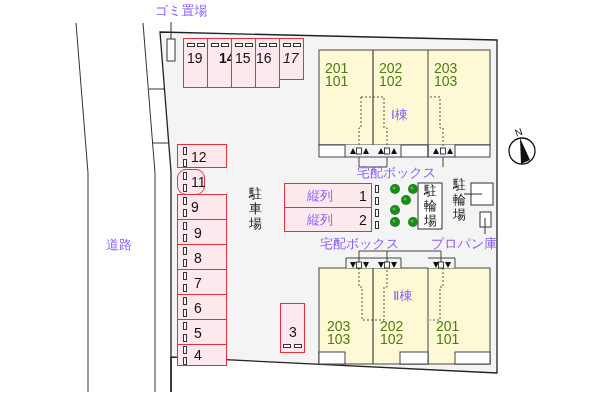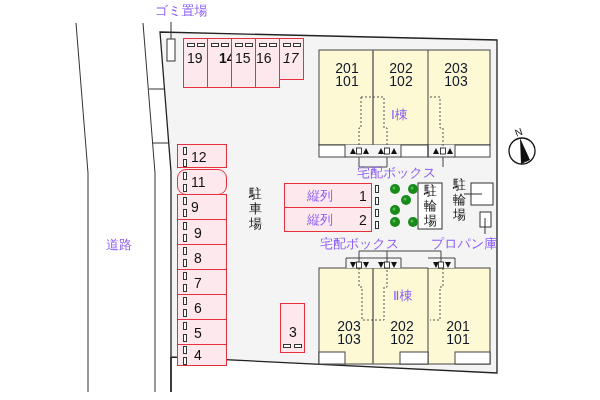--- a/index.html
+++ b/index.html
@@ -6,21 +6,21 @@
   body { width:600px; height:400px; background:#ffffff; position:relative; overflow:hidden;
          font-family:"DejaVu Sans", "Liberation Sans", sans-serif; color:#111; }
   svg { position:absolute; left:0; top:0; }
   .abs { position:absolute; }
   .lbl { position:absolute; font-size:13px; line-height:14px; color:#8b5cf6; white-space:nowrap; }
   .vlbl { position:absolute; font-size:13px; line-height:15px; width:15px; text-align:center; color:#111; }
   .spot { position:absolute; background:#fde8ee; border:1px solid #e8303c; box-sizing:border-box; }
   .spot-num { position:absolute; font-family:"Liberation Sans", sans-serif; font-size:14px; color:#111; }
   .stop { position:absolute; width:4px; height:8px; border:1px solid #333; background:#fff; box-sizing:border-box; }
   .stoph { position:absolute; width:8px; height:4px; border:1px solid #333; background:#fff; box-sizing:border-box; }
-  .unit { position:absolute; font-family:"Liberation Sans", sans-serif; font-size:14px; line-height:13px; text-align:center; color:#0f172a; }
+  .unit { position:absolute; font-family:"Liberation Sans", sans-serif; font-size:14px; line-height:13px; text-align:left; color:#4d7c0f; }
 </style>
 </head>
 <body>
 
 <svg width="600" height="400">
 
   <path d="M76 23 L88 173 L88 392" stroke="#333" stroke-width="1" fill="none"></path>
   <path d="M143 23 L155 173 L155 392" stroke="#333" stroke-width="1" fill="none"></path>
 
   <line x1="149" y1="89" x2="165" y2="89" stroke="#333"></line>
@@ -202,21 +202,21 @@
     <span class="spot-num" style="left:3px;top:11px;">17</span>
     </div>
 </div>
 
 <div>
   <div class="spot" style="left:177px;top:144px;width:50px;height:24px;">
       <div class="stop" style="left:5px;top:2px;"></div>
       <div class="stop" style="left:5px;top:14px;"></div>
       <span class="spot-num" style="left:13px;top:4px;">12</span>
     </div>
-  <div class="spot" style="left:177px;top:169px;width:50px;height:26px;border-radius:9px;">
+  <div class="spot" style="left:177px;top:169px;width:28px;height:26px;border-radius:9px;">
       <div class="stop" style="left:5px;top:2px;"></div>
       <div class="stop" style="left:5px;top:14px;"></div>
       <span class="spot-num" style="left:13px;top:4px;">11</span>
     </div>
   <div class="spot" style="left:177px;top:194px;width:50px;height:26px;">
       <div class="stop" style="left:5px;top:2px;"></div>
       <div class="stop" style="left:5px;top:14px;"></div>
       <span class="spot-num" style="left:13px;top:4px;">9</span>
     </div>
   <div class="spot" style="left:177px;top:219px;width:50px;height:26px;">

